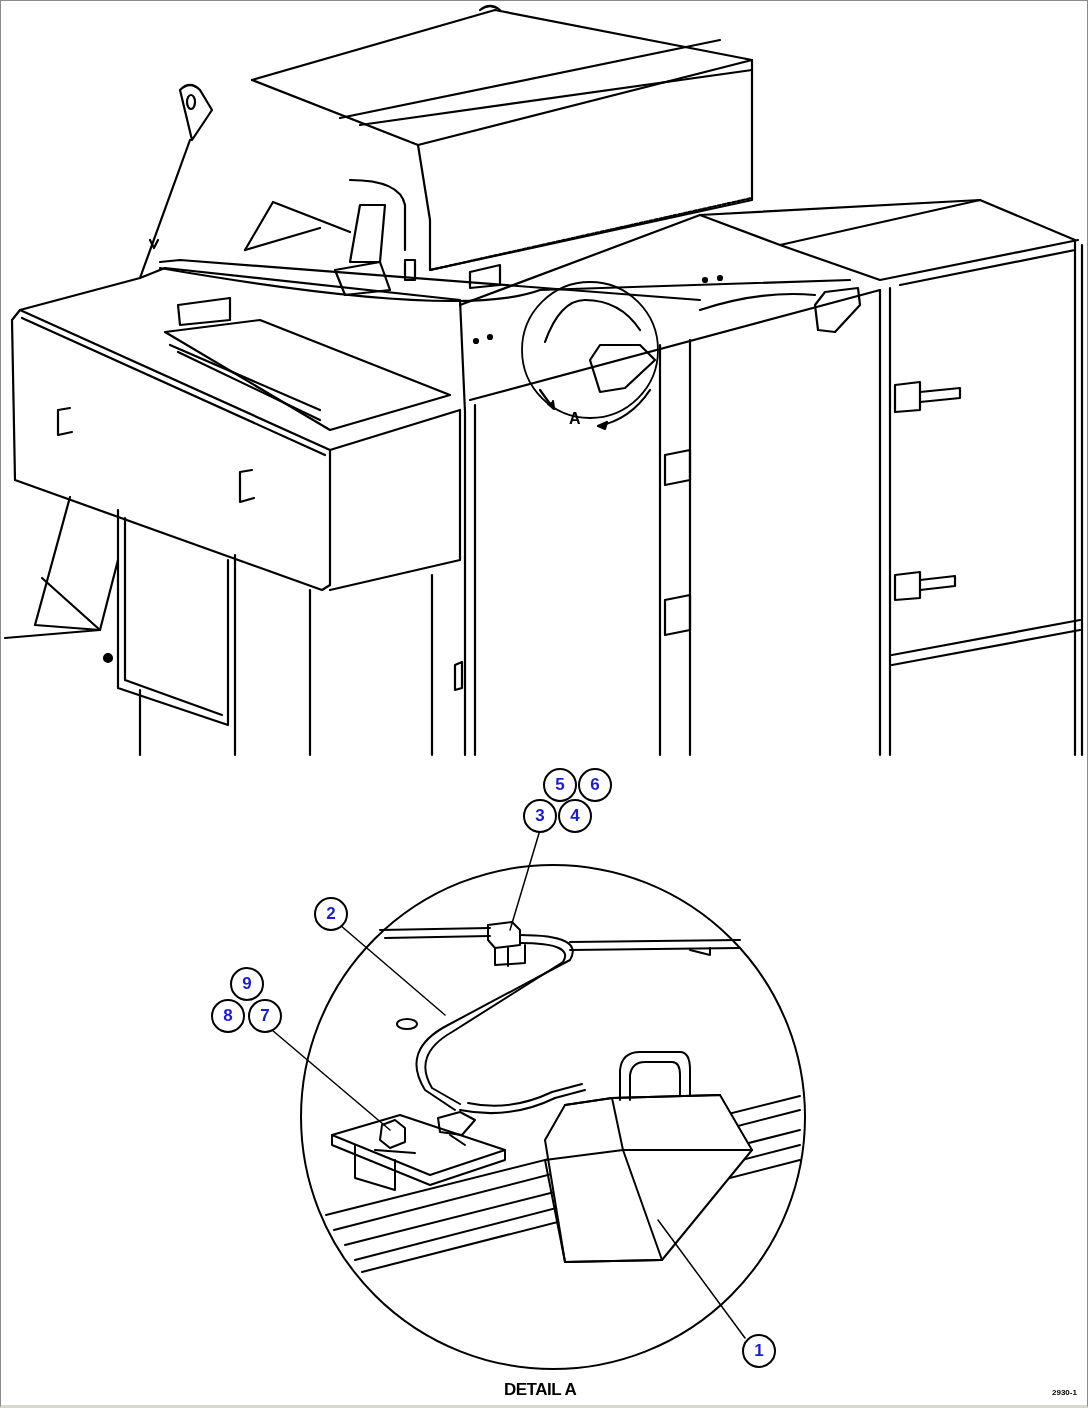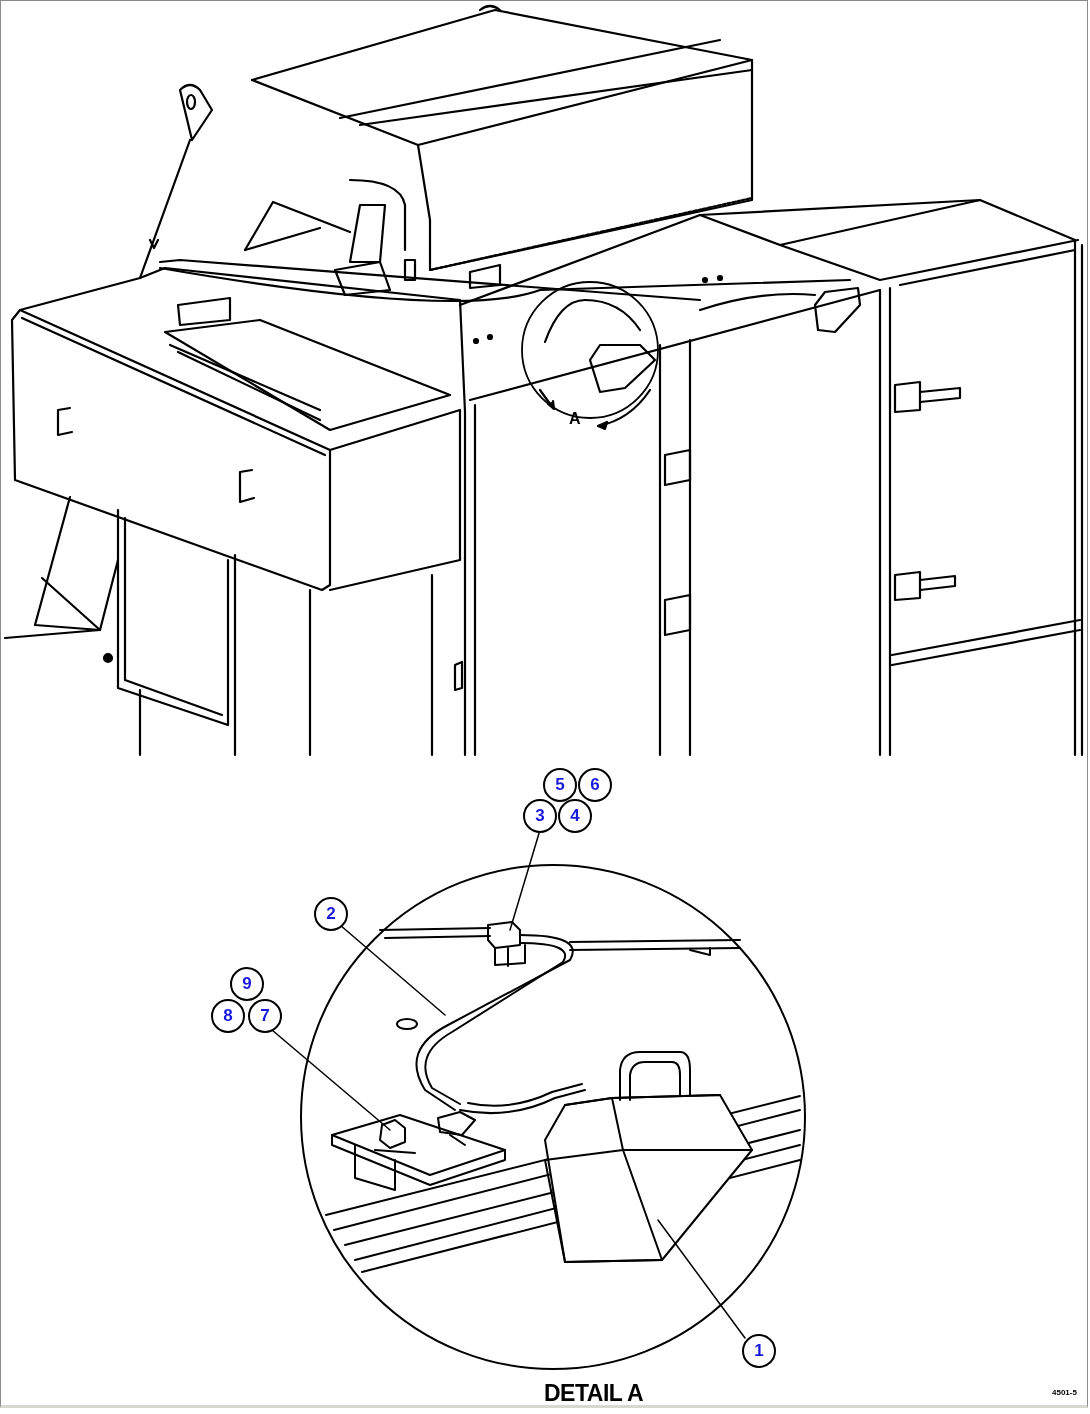--- a/index.html
+++ b/index.html
@@ -2,21 +2,21 @@
 <html><head>
 <meta charset="utf-8">
 <style>
   html, body { margin: 0; padding: 0; background: #ffffff; }
   body { width: 1090px; height: 1414px; position: relative; overflow: hidden; font-family: "Liberation Sans", sans-serif; }
   .frame { position: absolute; left: 0; top: 0; width: 1088px; height: 1408px; border: 1px solid #8a8a8a; border-bottom: 3px solid #d8d8d0; box-sizing: border-box; }
   svg.drawing { position: absolute; left: 0; top: 0; width: 1090px; height: 1414px; }
   .ln { stroke: #000; fill: none; stroke-linecap: round; stroke-linejoin: round; }
   .callout { position: absolute; width: 34px; height: 34px; border: 2px solid #000; border-radius: 50%; background: #fff; box-sizing: border-box; display: flex; align-items: center; justify-content: center; font-family: "Liberation Sans", sans-serif; font-weight: bold; font-size: 17px; color: #1a1adc; }
   .label { position: absolute; font-family: "Liberation Sans", sans-serif; font-weight: bold; color: #000; }
-  .detail-title { left: 544px; top: 1380px; font-size: 23px; letter-spacing: -0.5px; }
+  .detail-title { left: 504px; top: 1380px; font-size: 17px; letter-spacing: -0.5px; }
   .view-a { left: 569px; top: 410px; font-size: 16px; }
   .drawing-no { left: 1052px; top: 1388px; font-size: 8px; }
 </style>
 </head>
 <body>
 
 <div class="frame"></div>
 
 <svg class="drawing" viewBox="0 0 1090 1414">
 
@@ -186,13 +186,13 @@
   </div>
 <div class="callout" style="left:211px;top:999px;">
     <span>8</span>
   </div>
 <div class="callout" style="left:230px;top:967px;">
     <span>9</span>
   </div>
 
 <div class="label view-a">A</div>
 <div class="label detail-title">DETAIL A</div>
-<div class="label drawing-no">4501-5</div>
+<div class="label drawing-no">2930-1</div>
 
 </body></html>

